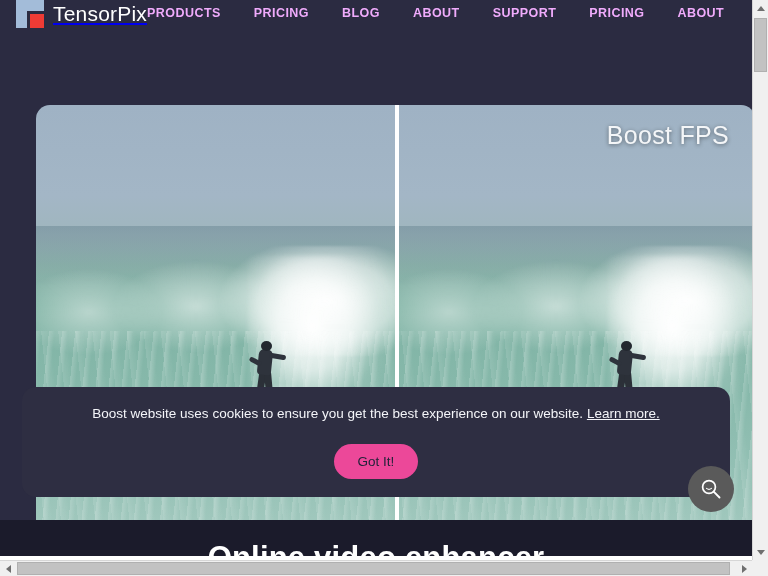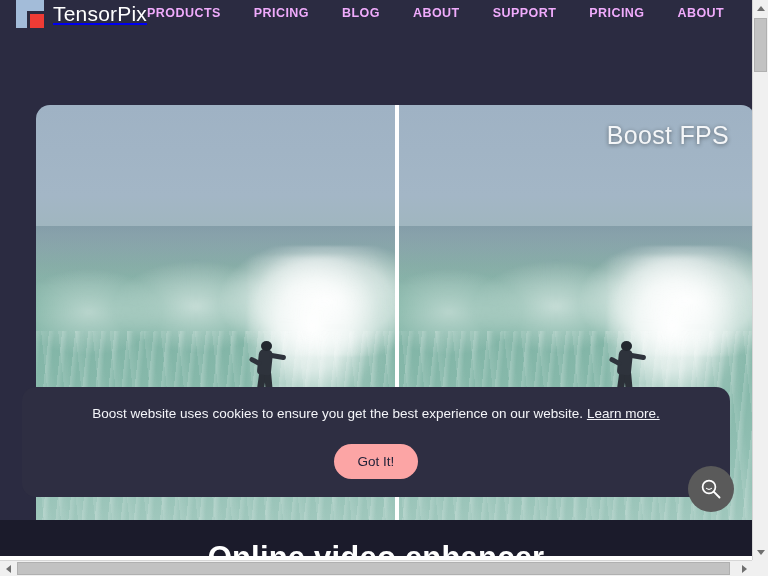--- a/index.html
+++ b/index.html
@@ -333,21 +333,21 @@
     line-height: 1.4;
     text-align: center;
     white-space: nowrap;
   }
   #cookie-learn-more {
     color: #f4f5f9;
     cursor: pointer;
   }
   #cookie-accept {
     margin-top: 21px;
-    background: #fca5a5;
+    background: #ec4899;
     color: #23233a;
     border: none;
     border-radius: 999px;
     font-size: 13.5px;
     font-weight: 400;
     padding: 10px 24px;
     cursor: pointer;
     font-family: "Liberation Sans", sans-serif;
   }
 

